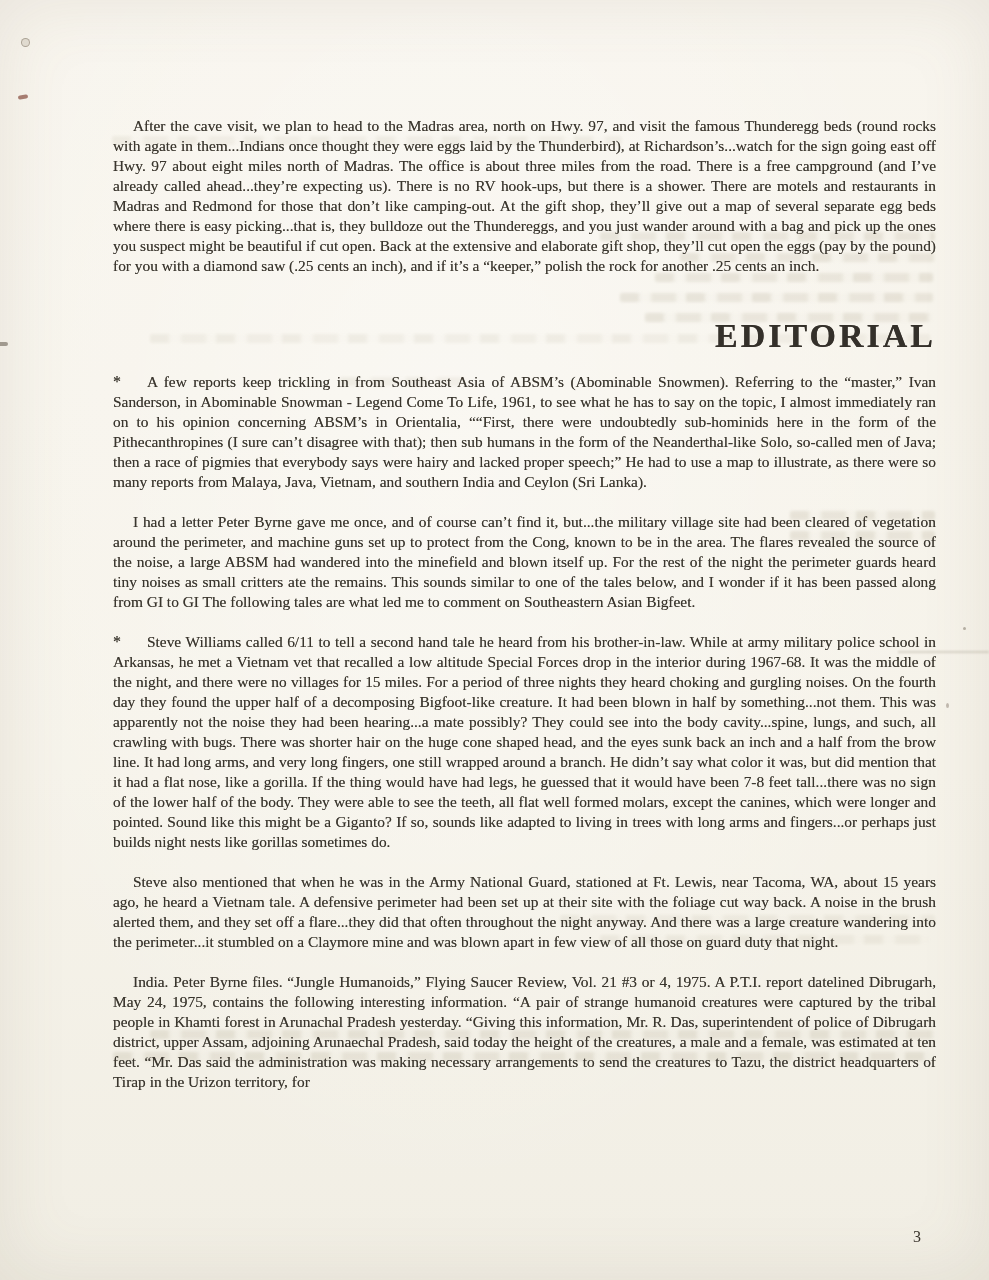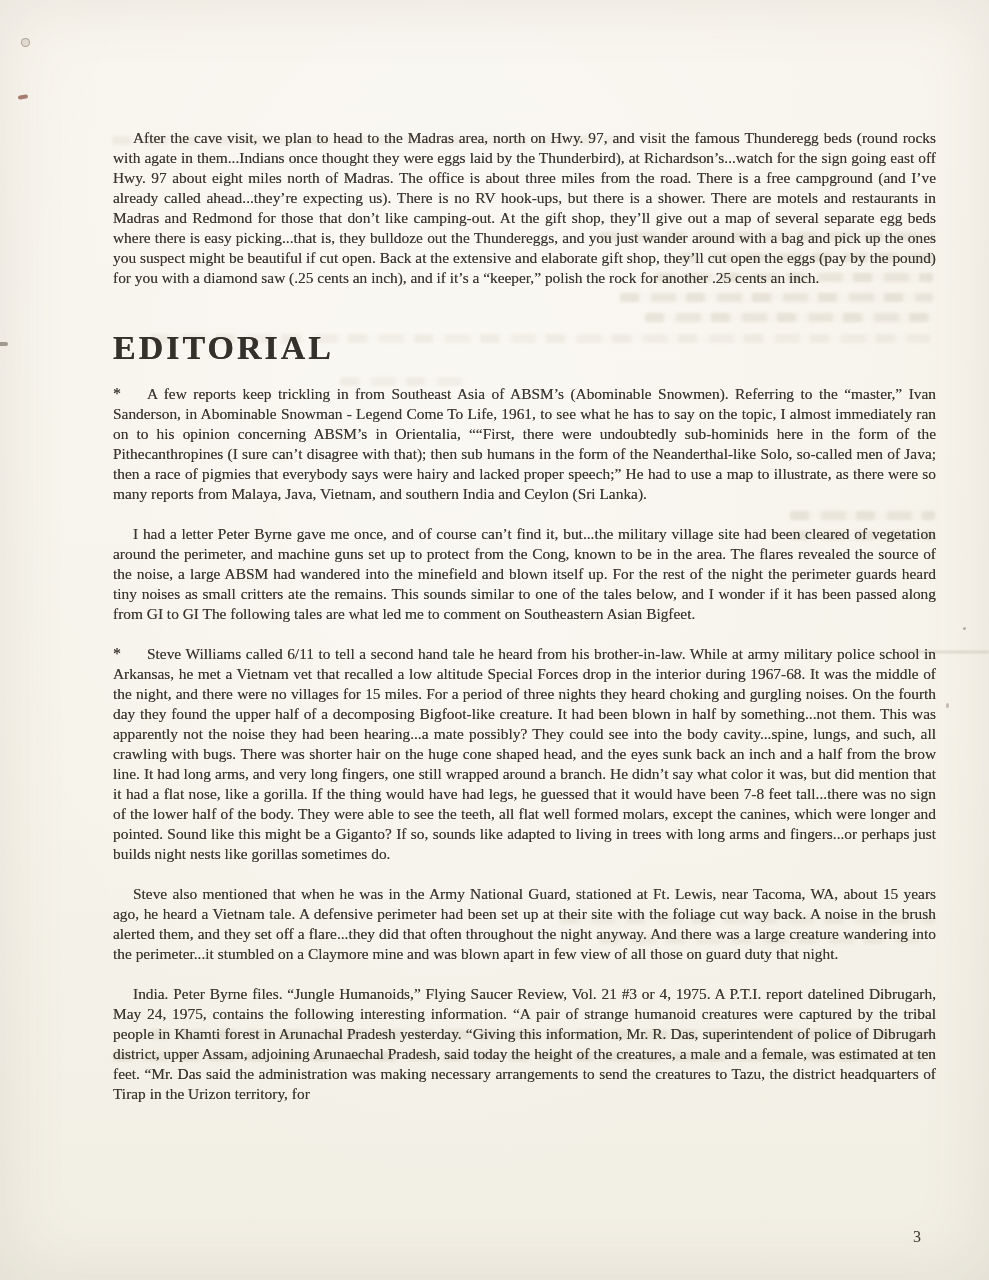--- a/index.html
+++ b/index.html
@@ -18,35 +18,35 @@
   .page::after { 
     content: ""; position: absolute; inset: 0; pointer-events: none;
     box-shadow: inset 0 0 70px rgba(120,110,85,0.12);
   }
   .content {
     position: absolute; left: 113px; top: 112px; width: 823px;
     color: #3a362e;
     text-shadow: 0 0 0.5px rgba(58,54,46,0.65);
   }
   p.para {
-    margin: 16px 0 20px 0;
+    margin: 4px 0 20px 0;
     font-size: 15.4px;
     line-height: 20px;
     text-align: justify;
     text-indent: 20px;
     position: relative;
   }
   p.starred { text-indent: 34px; }
   p.starred .marker {
     position: absolute; left: 0; top: 0;
     text-indent: 0; font-size: 16px;
   }
   h1.editorial {
     margin: 40px 0 16px 0;
-    text-align: left;
+    text-align: right;
     font-size: 34px;
     line-height: 40px;
     font-weight: bold;
     letter-spacing: 3px;
     color: #34302a;
     text-shadow: 0 0 0.6px rgba(52,48,42,0.8);
   }
   .italic-title { }
   .pagenum {
     position: absolute; left: 913px; top: 1228px;

